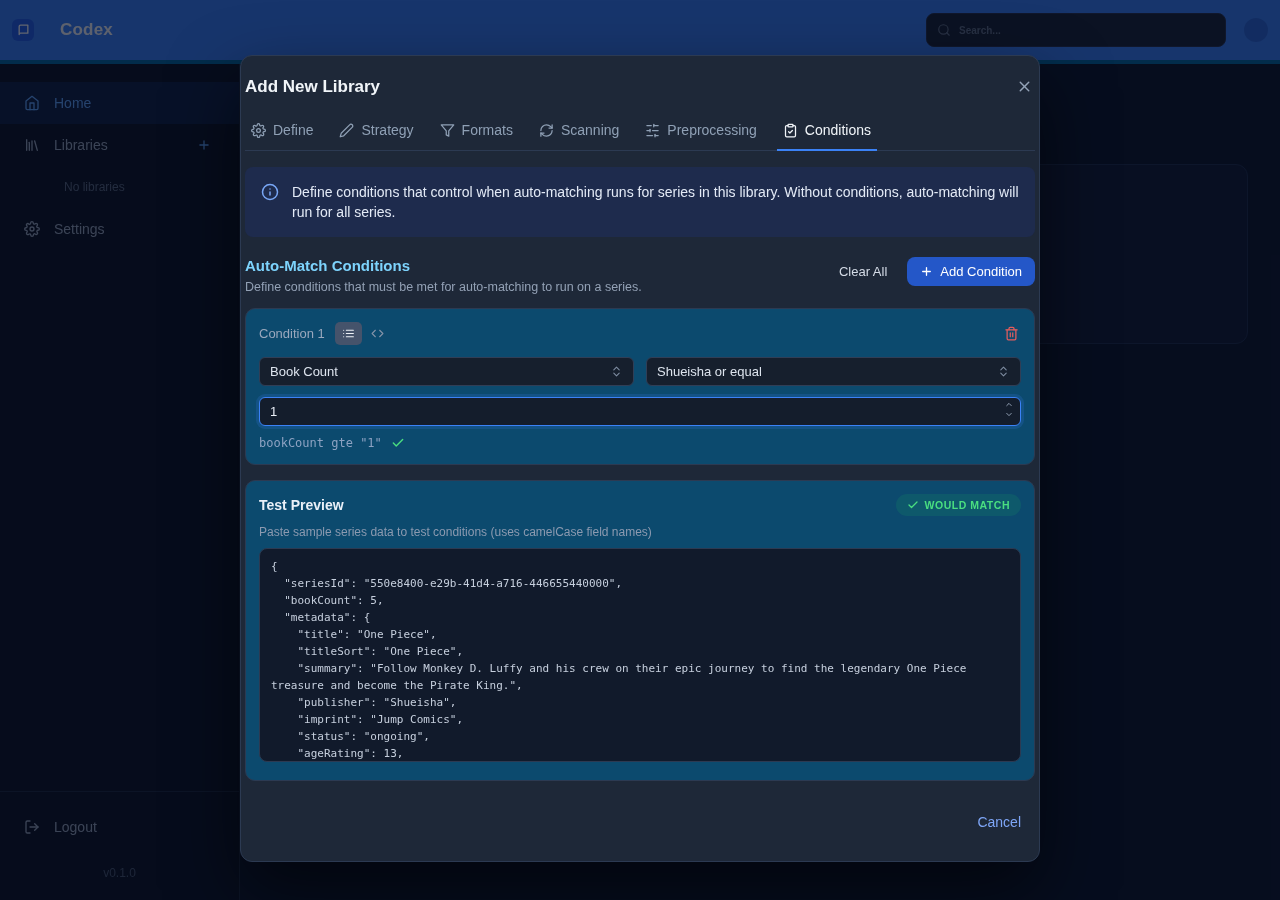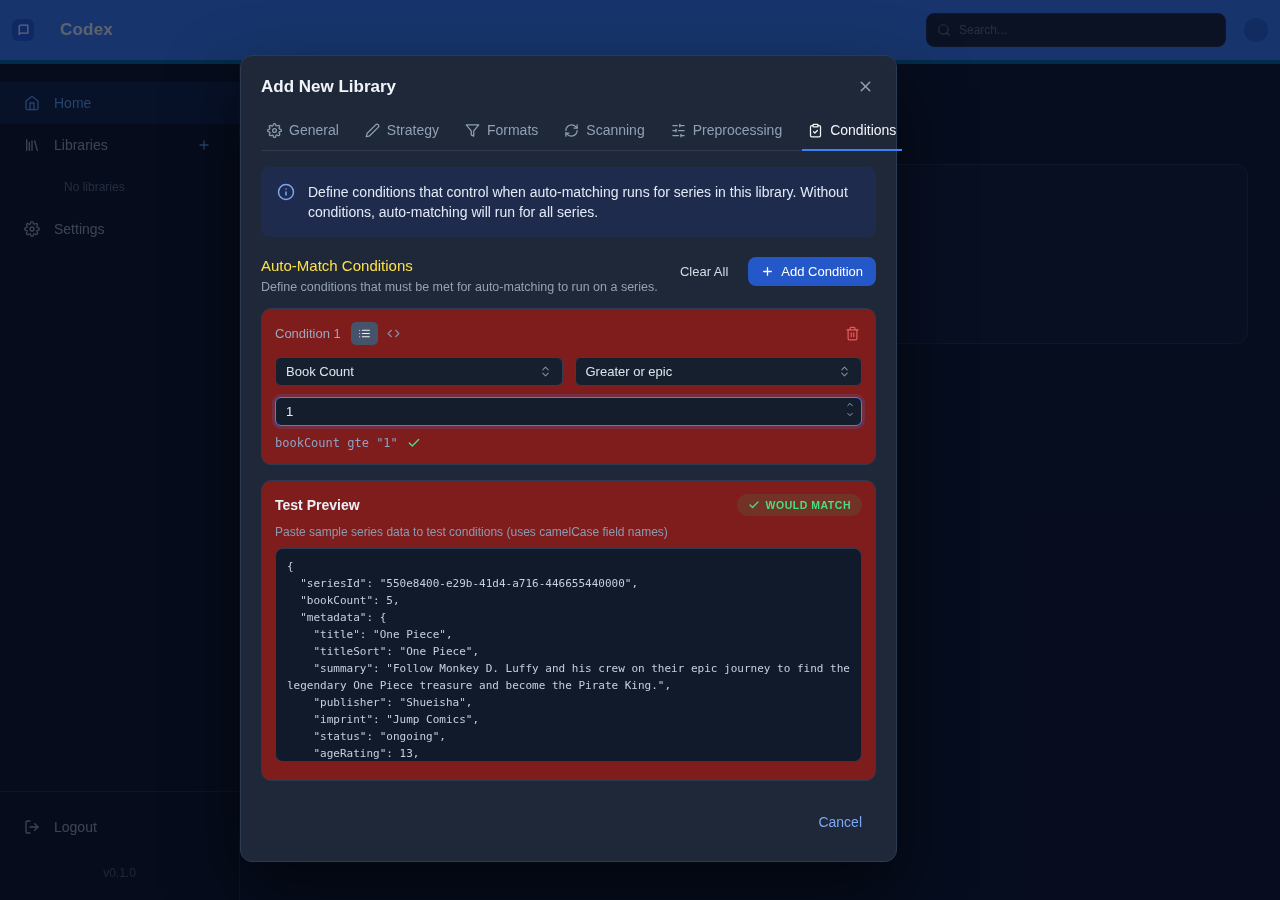--- a/index.html
+++ b/index.html
@@ -25,21 +25,21 @@
   }
   .app-title { font-size:17px; font-weight:700; color:#f1f5f9; margin-left:26px; letter-spacing:.2px; }
   .topbar-spacer { flex:1; }
   .searchbox {
     width:300px; height:34px; background:#1b2537; border:1px solid #283450;
     border-radius:8px; display:flex; align-items:center; gap:8px; padding:0 10px;
     color:#64748b;
   }
   .searchbox input {
     background:transparent; border:none; outline:none; color:#cbd5e1;
-    font-size:12px; width:100%; font-family:"Liberation Sans", sans-serif;
+    font-size:10px; width:100%; font-family:"Liberation Sans", sans-serif;font-weight:bold;
   }
   .searchbox input::placeholder { color:#64748b; }
   .avatar {
     width:24px; height:24px; border-radius:50%; background:#2f6bdb; margin-left:18px;
   }
 
   .sidebar {
     position:absolute; top:64px; left:0; bottom:0; width:240px;
     background:#0e1726; border-right:1px solid #1d2a40; z-index:1;
     display:flex; flex-direction:column; padding-top:18px;
@@ -63,24 +63,24 @@
   }
   .content-panel {
     margin:100px 32px 0; height:180px; background:#141f35;
     border:1px solid #20304e; border-radius:12px;
   }
 
   
   .overlay { position:absolute; inset:0; background:rgba(2,6,23,.62); z-index:5; }
 
   .modal {
-    position:absolute; left:240px; top:55px; width:657px; z-index:10;
+    position:absolute; left:240px; top:55px; width:800px; z-index:10;
     background:#1e2838; border:1px solid #2c3a52; border-radius:12px;
     box-shadow:0 30px 70px rgba(0,0,0,.55);
-    padding:20px 20px 22px;
+    padding:20px 4px 22px;
   }
   .modal-header { display:flex; align-items:center; justify-content:space-between; }
   .modal-title { font-size:17px; font-weight:600; color:#f1f5f9; }
   .close-btn {
     background:none; border:none; color:#94a3b8; cursor:pointer; padding:2px;
   }
 
   .tabs {
     display:flex; gap:14px; margin-top:16px; border-bottom:1px solid #2c3a52;
   }
@@ -93,35 +93,35 @@
   .tab.active { color:#f1f5f9; border-bottom-color:#3b82f6; }
 
   .info-banner {
     margin-top:16px; background:#1e2b4d; border-radius:8px;
     padding:15px 16px; display:flex; gap:13px; align-items:flex-start;
   }
   .info-banner .text { font-size:14px; line-height:20px; color:#e3eaf6; }
   .info-banner .icon { color:#78a6f5; margin-top:1px; }
 
   .section-row { margin-top:20px; display:flex; align-items:flex-start; }
-  .section-row h3 { font-size:15px; font-weight:400; color:#fde047; }
+  .section-row h3 { font-size:15px; font-weight:700; color:#7dd3fc; }
   .section-row p  { font-size:12.5px; color:#93a1b5; margin-top:6px; }
   .section-actions { margin-left:auto; display:flex; align-items:center; gap:10px; }
   .ghost-btn {
     background:none; border:none; color:#d4dbe6; font-size:13px; cursor:pointer;
     padding:6px 10px; font-family:"Liberation Sans", sans-serif;
   }
   .primary-sm {
     display:flex; align-items:center; gap:7px;
     background:#2457c8; color:#fff; border:none; border-radius:8px;
     padding:7px 13px; font-size:13px; cursor:pointer; font-family:"Liberation Sans", sans-serif;
   }
 
   .card {
-    margin-top:14px; background:#7f1d1d; border:1px solid #2c3a52;
+    margin-top:14px; background:#0c4a6e; border:1px solid #2c3a52;
     border-radius:10px; padding:13px 13px 14px;
   }
 
   .cond-head { display:flex; align-items:center; gap:10px; }
   .cond-label { font-size:13px; color:#9aa8bd; }
   .toggle-group { display:flex; gap:2px; }
   .toggle-btn {
     width:27px; height:23px; display:flex; align-items:center; justify-content:center;
     background:transparent; border:none; border-radius:5px; color:#8593a8; cursor:pointer;
   }
@@ -280,21 +280,21 @@
   </div>
 
   <div class="tabs">
     <button class="tab">
       <span class="icon">
         <svg width="15" height="15" viewBox="0 0 24 24" fill="none" stroke="currentColor" stroke-width="2" stroke-linecap="round" stroke-linejoin="round">
             <circle cx="12" cy="12" r="3"></circle>
             <path d="M19.4 15a1.65 1.65 0 0 0 .33 1.82l.06.06a2 2 0 1 1-2.83 2.83l-.06-.06a1.65 1.65 0 0 0-1.82-.33 1.65 1.65 0 0 0-1 1.51V21a2 2 0 1 1-4 0v-.09a1.65 1.65 0 0 0-1-1.51 1.65 1.65 0 0 0-1.82.33l-.06.06a2 2 0 1 1-2.83-2.83l.06-.06a1.65 1.65 0 0 0 .33-1.82 1.65 1.65 0 0 0-1.51-1H3a2 2 0 1 1 0-4h.09a1.65 1.65 0 0 0 1.51-1 1.65 1.65 0 0 0-.33-1.82l-.06-.06a2 2 0 1 1 2.83-2.83l.06.06a1.65 1.65 0 0 0 1.82.33h0a1.65 1.65 0 0 0 1-1.51V3a2 2 0 1 1 4 0v.09a1.65 1.65 0 0 0 1 1.51h0a1.65 1.65 0 0 0 1.82-.33l.06-.06a2 2 0 1 1 2.83 2.83l-.06.06a1.65 1.65 0 0 0-.33 1.82v0a1.65 1.65 0 0 0 1.51 1H21a2 2 0 1 1 0 4h-.09a1.65 1.65 0 0 0-1.51 1z"></path>
           </svg>
       </span>
-      <span>General</span>
+      <span>Define</span>
     </button>
     <button class="tab">
       <span class="icon">
         <svg width="15" height="15" viewBox="0 0 24 24" fill="none" stroke="currentColor" stroke-width="2" stroke-linecap="round" stroke-linejoin="round">
             <path d="M17 3a2.85 2.83 0 1 1 4 4L7.5 20.5 2 22l1.5-5.5Z"></path>
           </svg>
       </span>
       <span>Strategy</span>
     </button>
     <button class="tab">
@@ -417,21 +417,21 @@
       <div class="select">
         <span>Book Count</span>
         <span class="icon caret">
           <svg width="13" height="13" viewBox="0 0 24 24" fill="none" stroke="currentColor" stroke-width="2" stroke-linecap="round" stroke-linejoin="round">
               <path d="m7 15 5 5 5-5"></path>
               <path d="m7 9 5-5 5 5"></path>
             </svg>
         </span>
       </div>
       <div class="select">
-        <span>Greater or epic</span>
+        <span>Shueisha or equal</span>
         <span class="icon caret">
           <svg width="13" height="13" viewBox="0 0 24 24" fill="none" stroke="currentColor" stroke-width="2" stroke-linecap="round" stroke-linejoin="round">
               <path d="m7 15 5 5 5-5"></path>
               <path d="m7 9 5-5 5 5"></path>
             </svg>
         </span>
       </div>
     </div>
 
     <div class="value-wrap">

